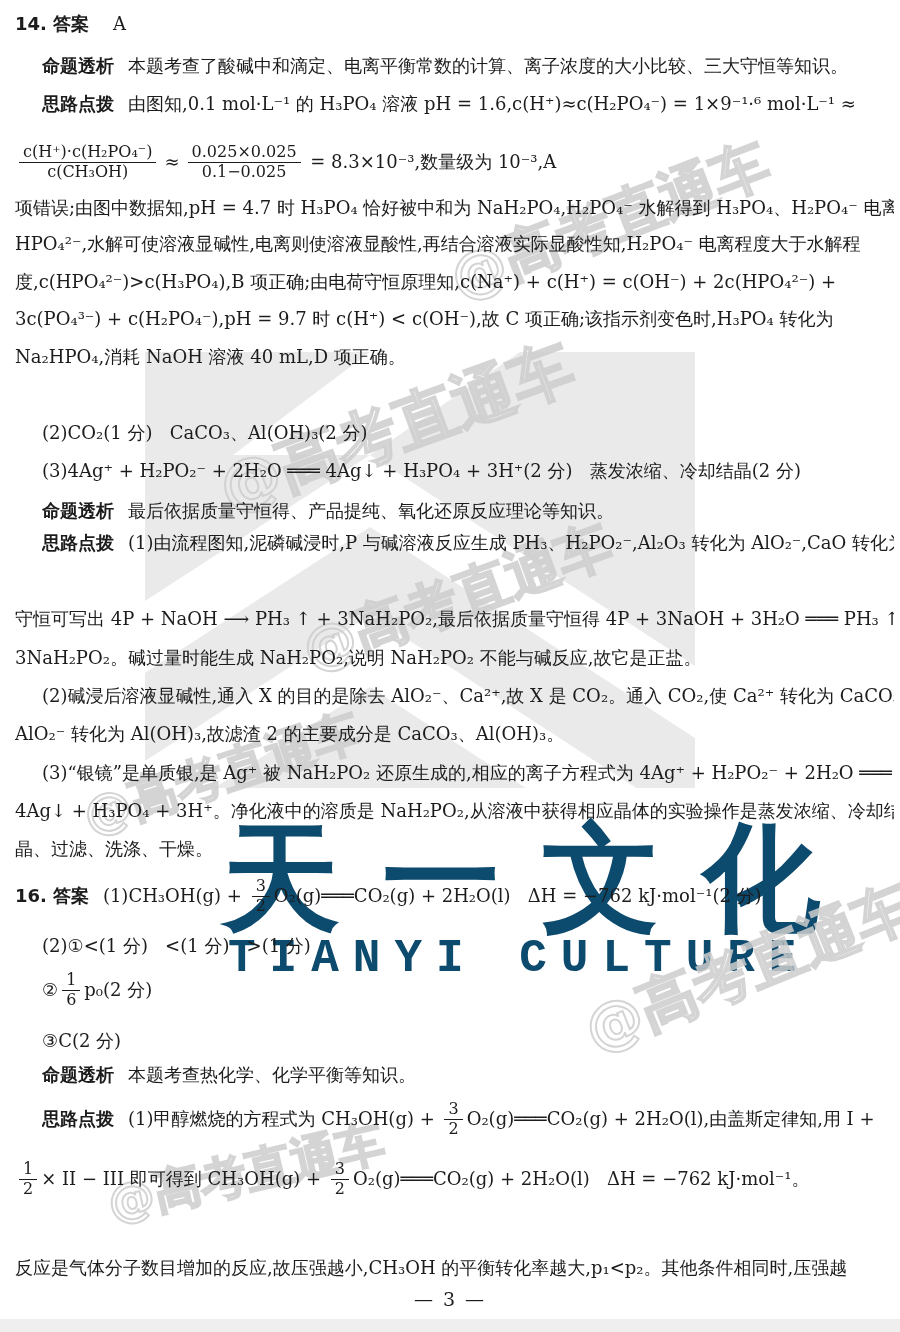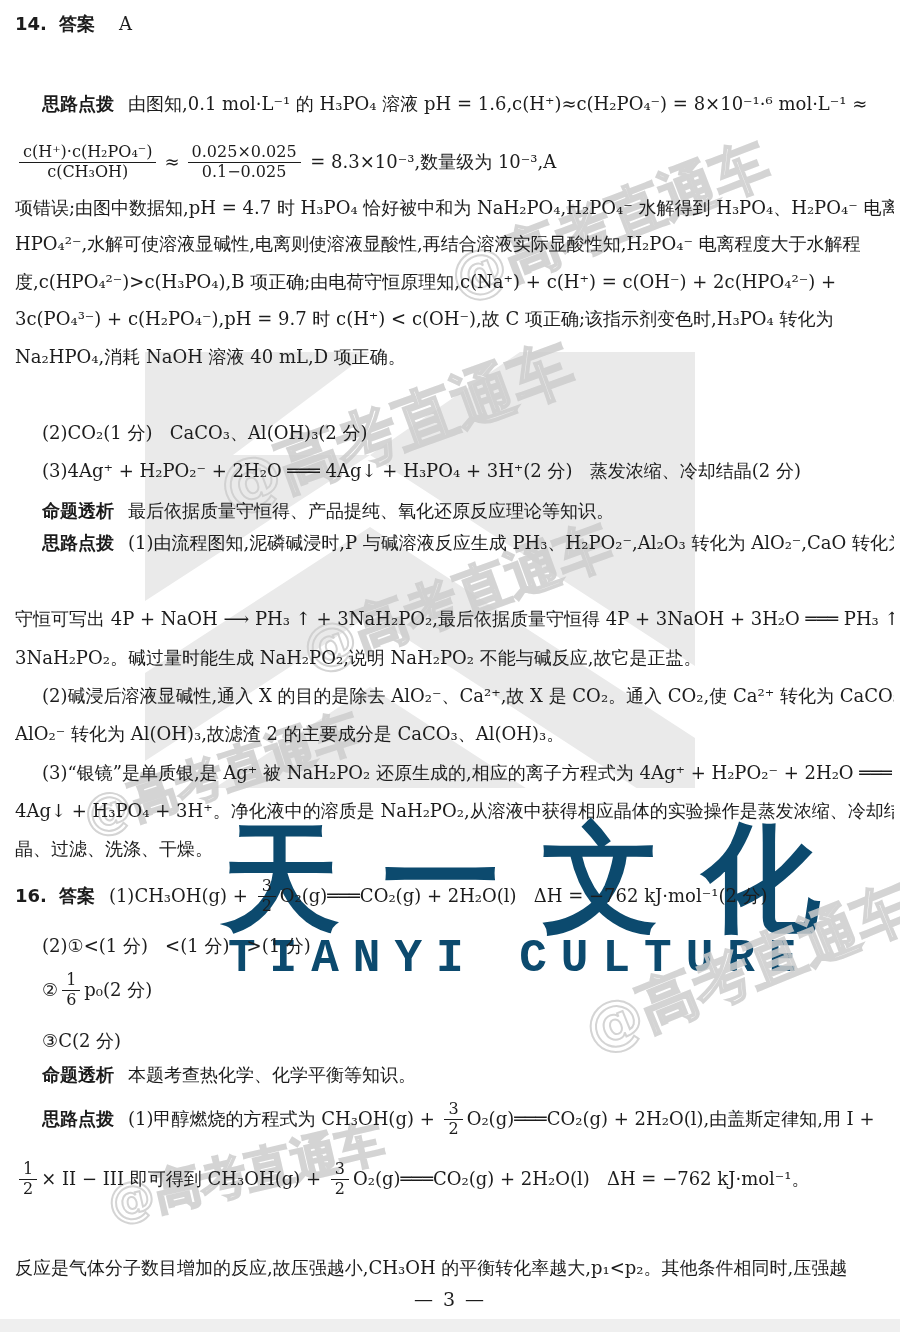--- a/index.html
+++ b/index.html
@@ -17,21 +17,21 @@
   .brand-en{position:absolute;left:228px;top:933px;font-size:46px;font-weight:bold;
             letter-spacing:14px;color:#0c4a6e;font-family:Liberation Mono, monospace;white-space:nowrap;}
   .bottom-strip{position:absolute;left:0;top:1319px;width:900px;height:13px;background:#efefef;}
 
   
   .ln{position:absolute;left:15px;right:6px;font-size:18px;line-height:24px;
       white-space:pre;overflow:hidden;z-index:2;}
   .ind{left:42px;}
   .fx{display:flex;align-items:center;}
   .b{font-weight:bold;font-family:"DejaVu Sans","Liberation Sans",sans-serif;margin-right:14px;}
-  .b.tight{margin-right:12px;}
+  .b.tight{margin-right:6px;}
   .ans-val{margin-left:10px;}
 
   .frac{display:inline-flex;flex-direction:column;align-items:center;
         font-size:16px;line-height:1.18;margin:0 4px;flex:0 0 auto;}
   .frac .num{padding:0 4px;border-bottom:1.3px solid #1c1c1c;text-align:center;}
   .frac .den{padding:0 4px;text-align:center;}
   .mid{margin:0 4px;}
 
   .footer{position:absolute;left:0;right:0;top:1288px;text-align:center;
           font-size:19px;z-index:2;letter-spacing:2px;}
@@ -59,22 +59,23 @@
     <div class="wm-stamp" style="left:210px;top:386px;font-size:62px;transform:rotate(-20deg);">@高考直通车</div>
     <div class="wm-stamp" style="left:295px;top:562px;font-size:54px;transform:rotate(-20deg);">@高考直通车</div>
     <div class="wm-stamp" style="left:78px;top:742px;font-size:48px;transform:rotate(-18deg);">@高考直通车</div>
     <div class="wm-stamp" style="left:575px;top:930px;font-size:58px;transform:rotate(-22deg);">@高考直通车</div>
     <div class="wm-stamp" style="left:105px;top:1142px;font-size:47px;transform:rotate(-13deg);">@高考直通车</div>
     <div class="bottom-strip"></div>
   </div>
 
   <div class="ln" style="top:12px"><span class="b tight">14.</span><span class="b">答案</span><span class="ans-val">A</span></div>
 
+  <div class="ln ind" style="top:54px"><span class="b">命题透析</span><span>本题考查了酸碱中和滴定、电离平衡常数的计算、离子浓度的大小比较、三大守恒等知识。</span></div>
 
-  <div class="ln ind" style="top:92px"><span class="b">思路点拨</span><span>由图知,0.1 mol·L⁻¹ 的 H₃PO₄ 溶液 pH = 1.6,c(H⁺)≈c(H₂PO₄⁻) = 8×10⁻¹·⁶ mol·L⁻¹ ≈</span></div>
+  <div class="ln ind" style="top:92px"><span class="b">思路点拨</span><span>由图知,0.1 mol·L⁻¹ 的 H₃PO₄ 溶液 pH = 1.6,c(H⁺)≈c(H₂PO₄⁻) = 1×9⁻¹·⁶ mol·L⁻¹ ≈</span></div>
 
   <div class="ln fx" style="top:133px;height:58px">
     <span class="frac"><span class="num">c(H⁺)·c(H₂PO₄⁻)</span><span class="den">c(CH₃OH)</span></span>
     <span class="mid">≈</span>
     <span class="frac"><span class="num">0.025×0.025</span><span class="den">0.1−0.025</span></span>
     <span> = 8.3×10⁻³,数量级为 10⁻³,A</span>
   </div>
 
   <div class="ln" style="top:196px">项错误;由图中数据知,pH = 4.7 时 H₃PO₄ 恰好被中和为 NaH₂PO₄,H₂PO₄⁻ 水解得到 H₃PO₄、H₂PO₄⁻ 电离得到</div>
   <div class="ln" style="top:232px">HPO₄²⁻,水解可使溶液显碱性,电离则使溶液显酸性,再结合溶液实际显酸性知,H₂PO₄⁻ 电离程度大于水解程</div>

